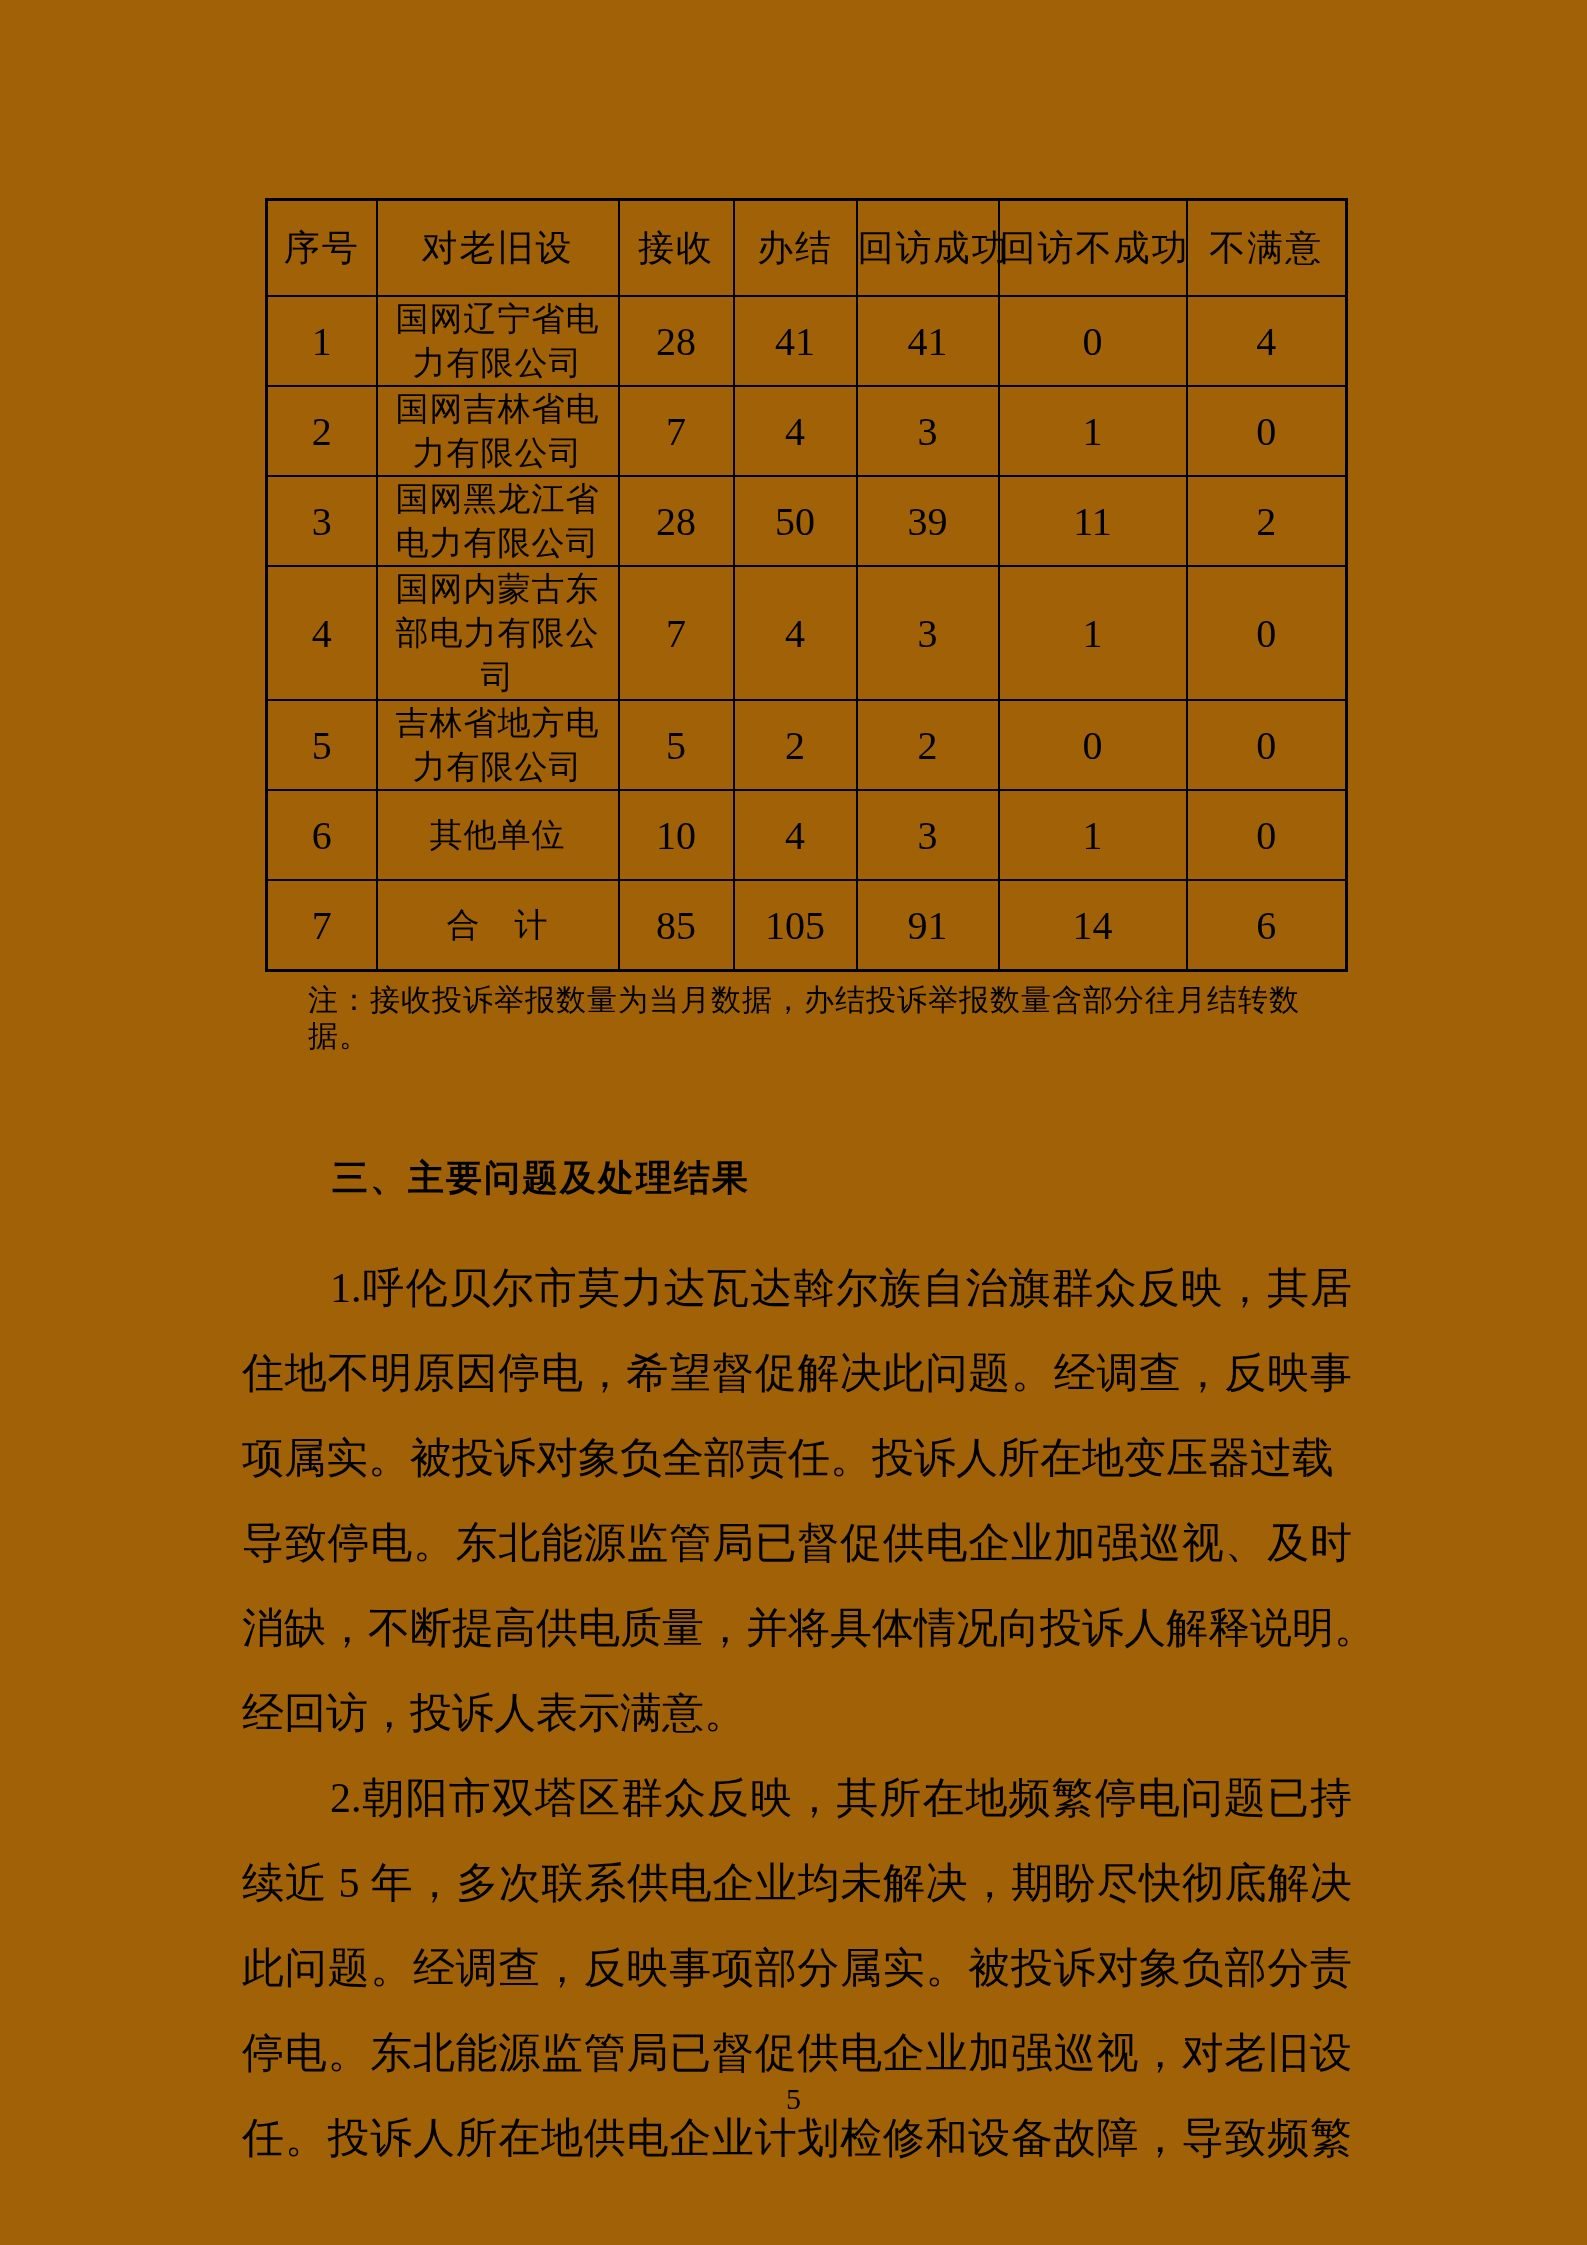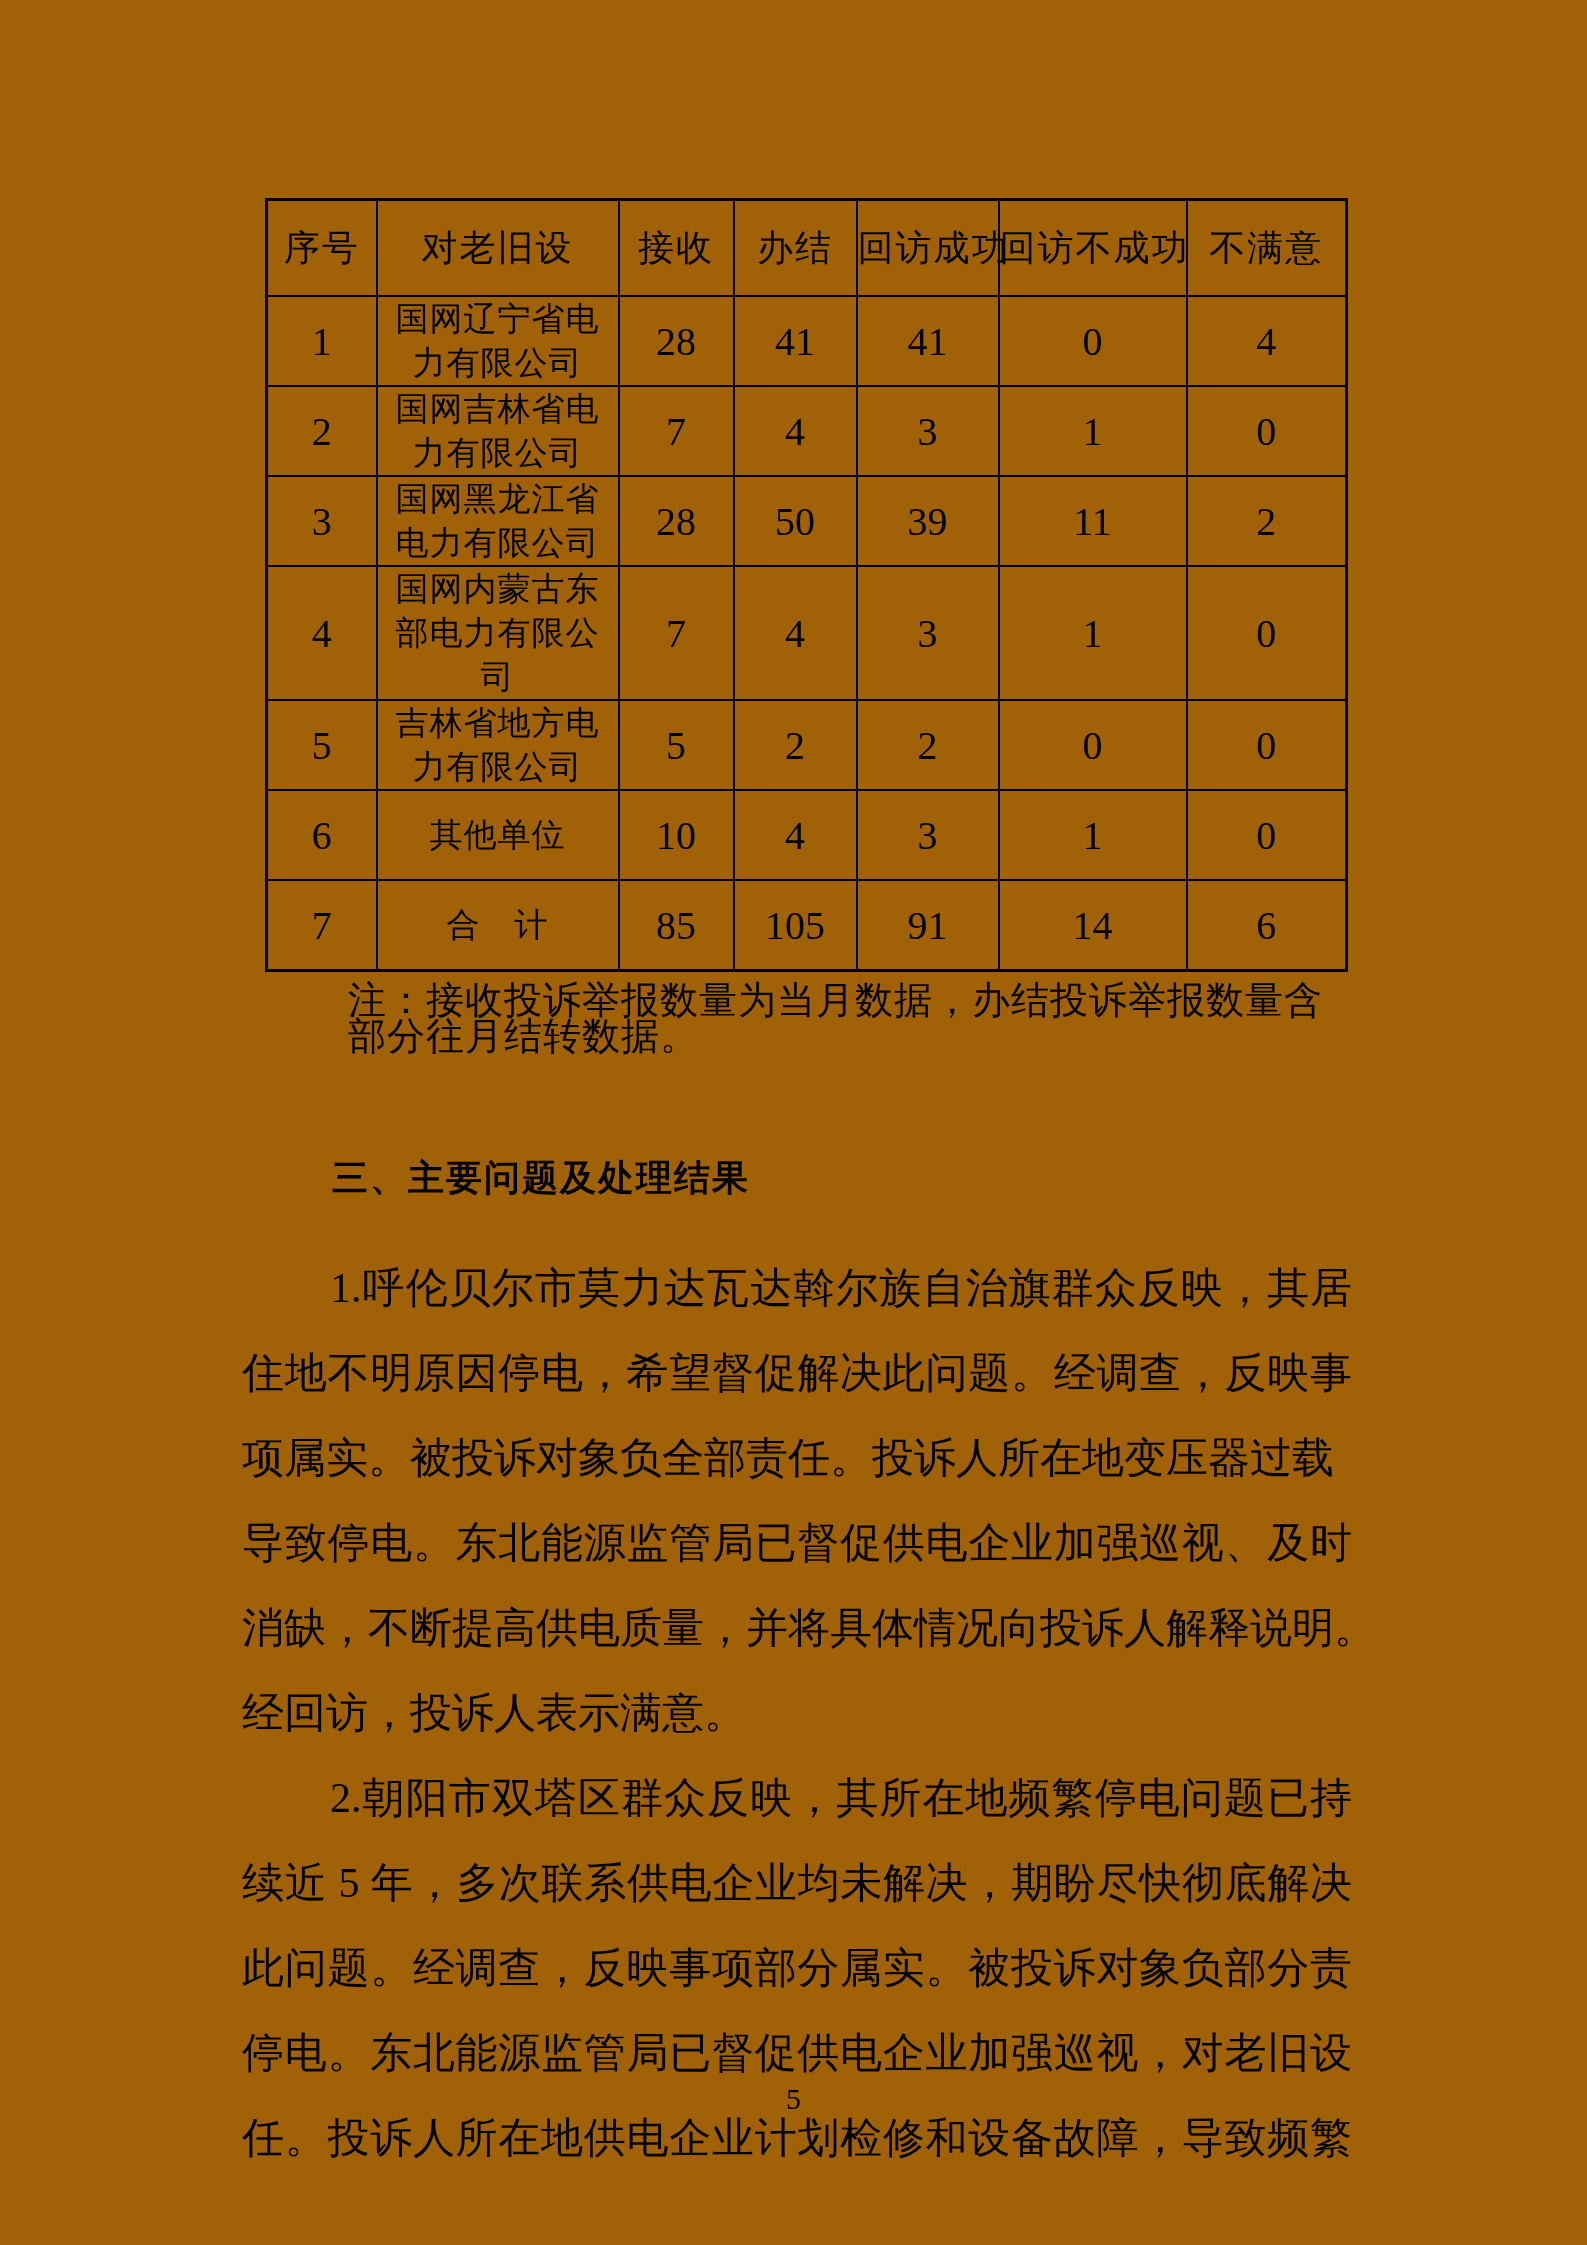--- a/index.html
+++ b/index.html
@@ -36,22 +36,22 @@
   }
   table.stats td { height:88px; font-size:40px; }
   table.stats td.company {
     font-size:33px;
     line-height:44px;
     letter-spacing:1px;
     padding:0 18px;
     word-break:break-all;
   }
   .note {
-    margin:10px 0 0 106px;
-    font-size:38px;
+    margin:10px 0 0 66px;
+    font-size:30px;
     line-height:36px;
     letter-spacing:1px;
   }
   .heading {
     margin-top:96px;
     padding-left:90px;
     font-family:"Liberation Sans","DejaVu Sans",sans-serif;
     font-weight:bold;
     font-size:36px;
     line-height:56px;

